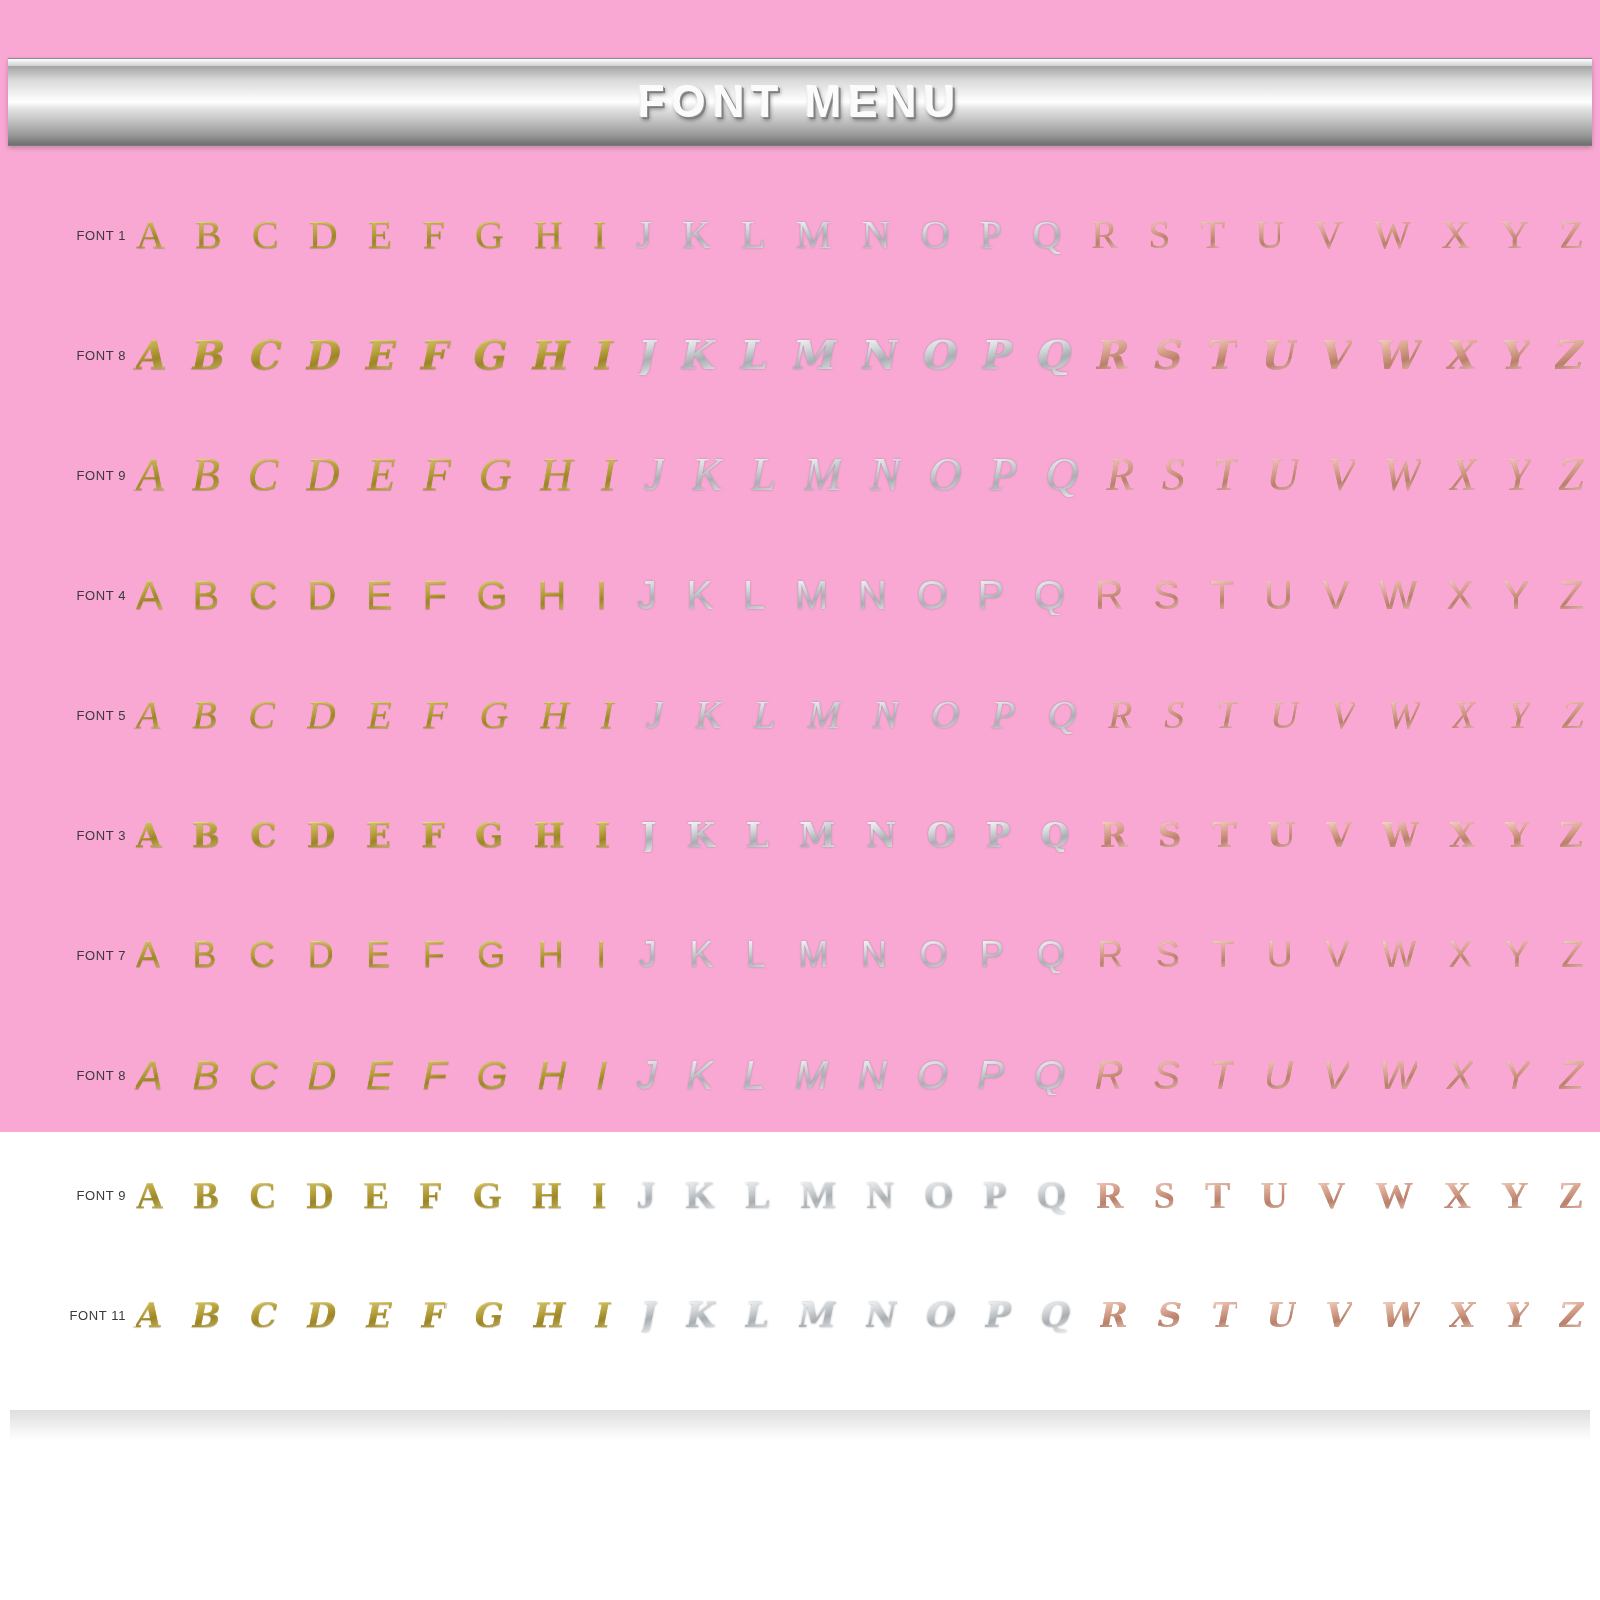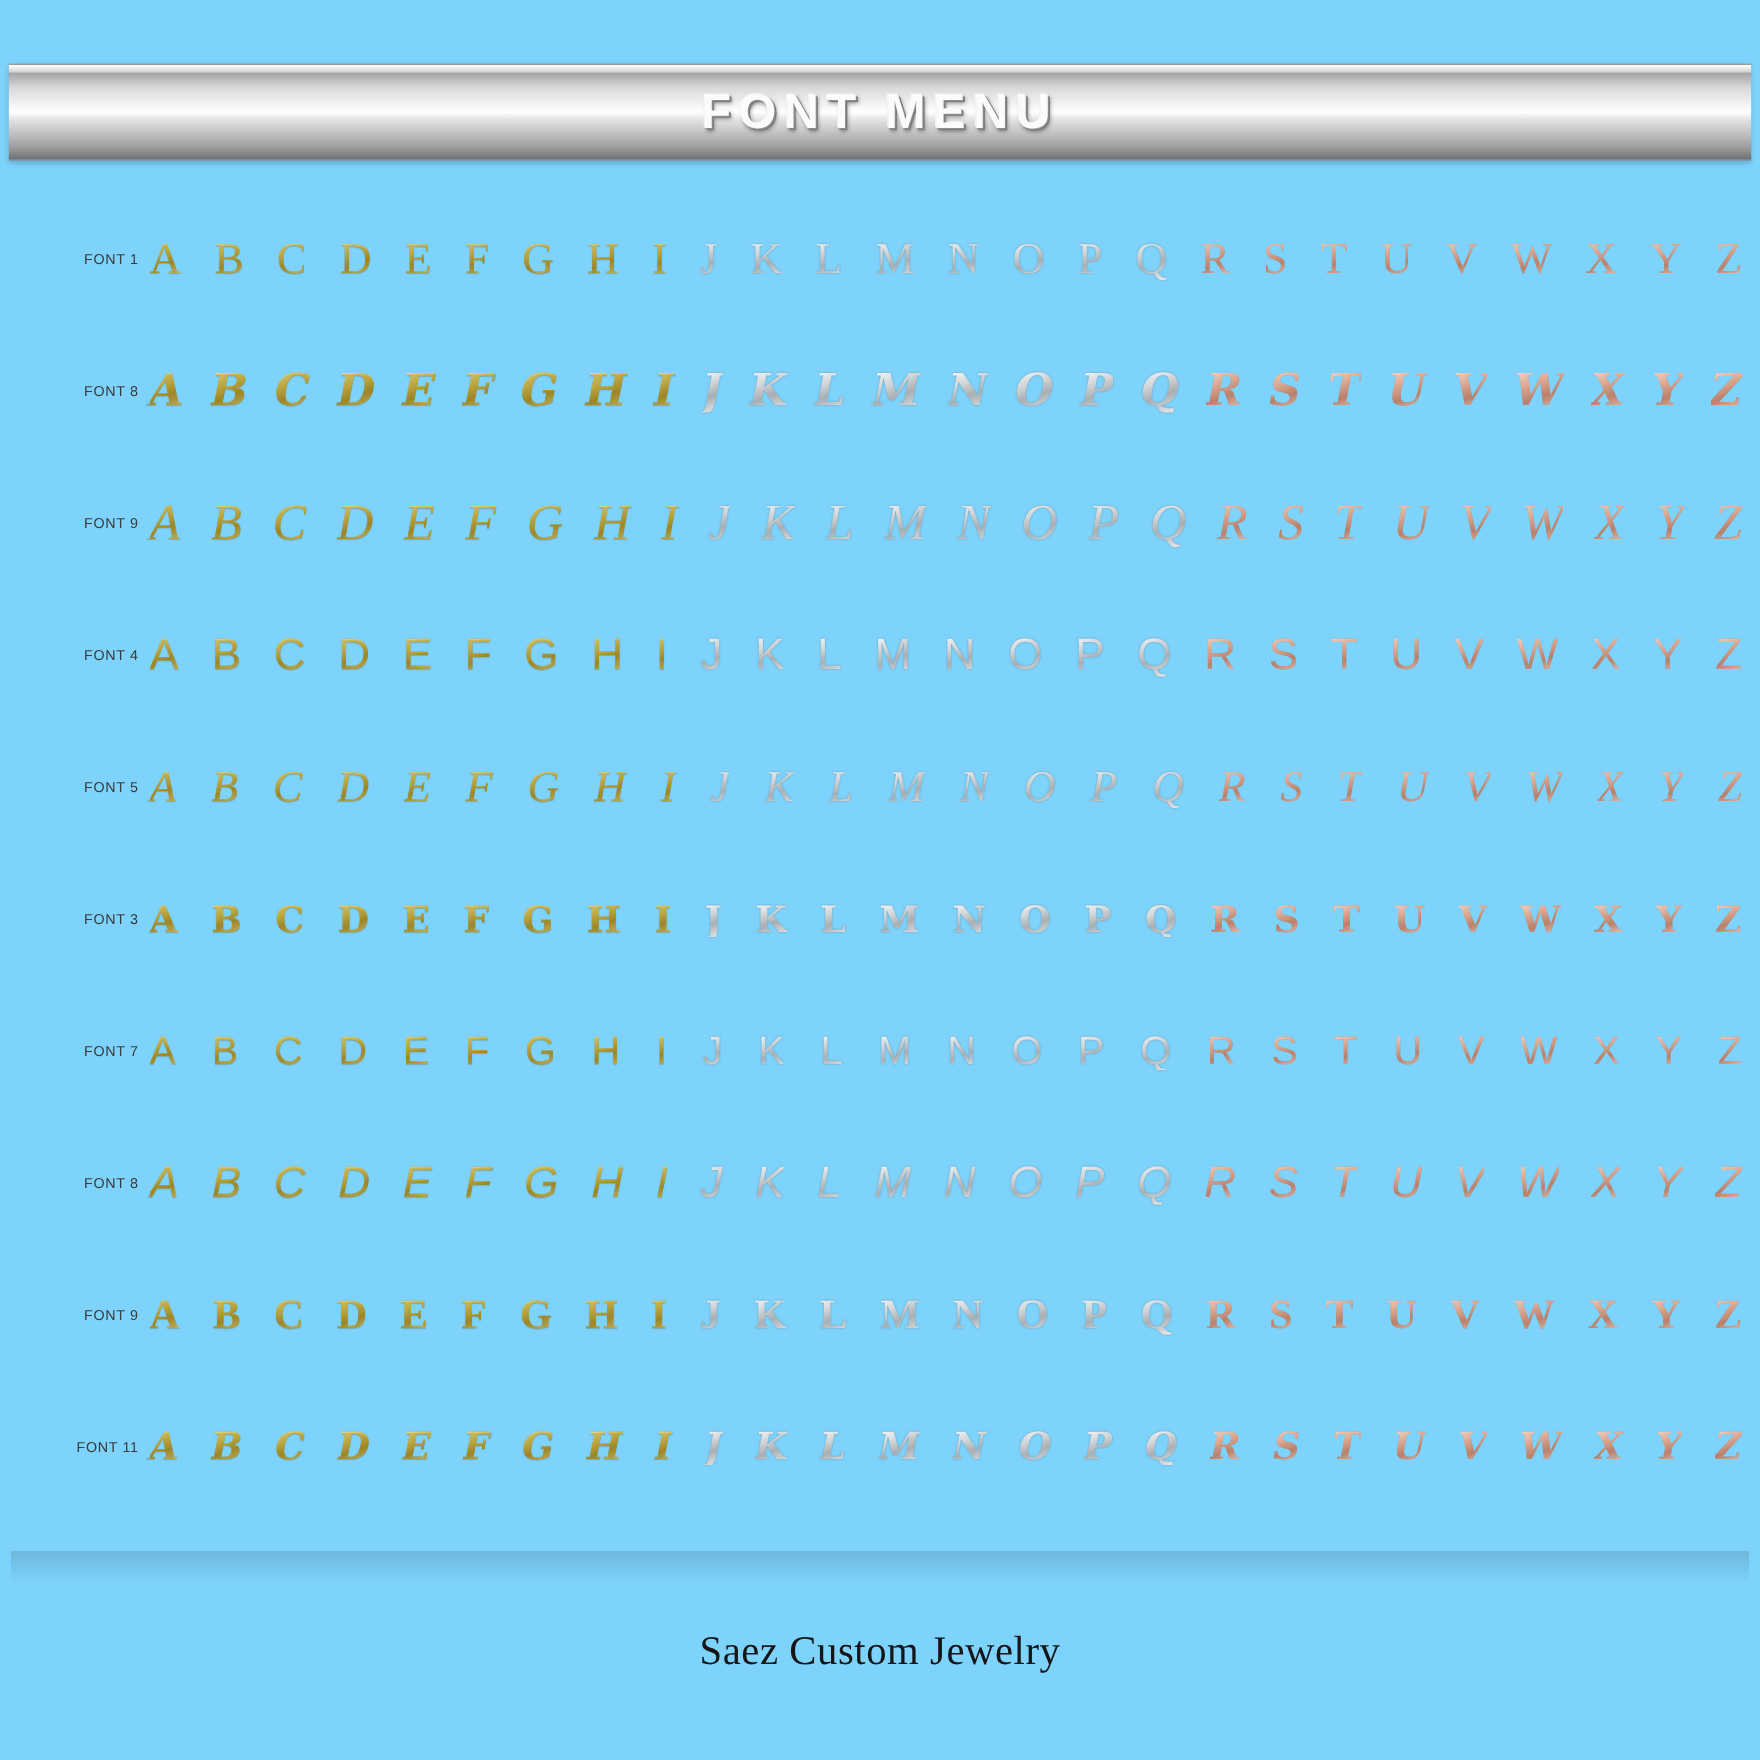--- a/index.html
+++ b/index.html
@@ -10,22 +10,22 @@
   body {
     width: 1600px;
     height: 1600px;
     font-family: "Liberation Sans", sans-serif;
     overflow: hidden;
   }
 
   #page {
     position: relative;
     width: 1600px;
-    height: 1600px;
-    background: #7dd3fc;
+    height: 1132px;
+    background: #f9a8d4;
   }
 
   
   #banner-wrap {
     position: absolute;
     left: 8px;
     top: 58px;
     width: 1584px;
     height: 86px;
   }
@@ -492,17 +492,14 @@
           <span class="letter style-f10 rose">W</span>
           <span class="letter style-f10 rose">X</span>
           <span class="letter style-f10 rose">Y</span>
           <span class="letter style-f10 rose">Z</span>
         </div>
       </div>
     </div>
 
   <div id="plate-shadow"></div>
 
-  <div id="footer">
-    <span id="footer-text">Saez Custom Jewelry</span>
-  </div>
 
 </div>
 
 </body></html>

